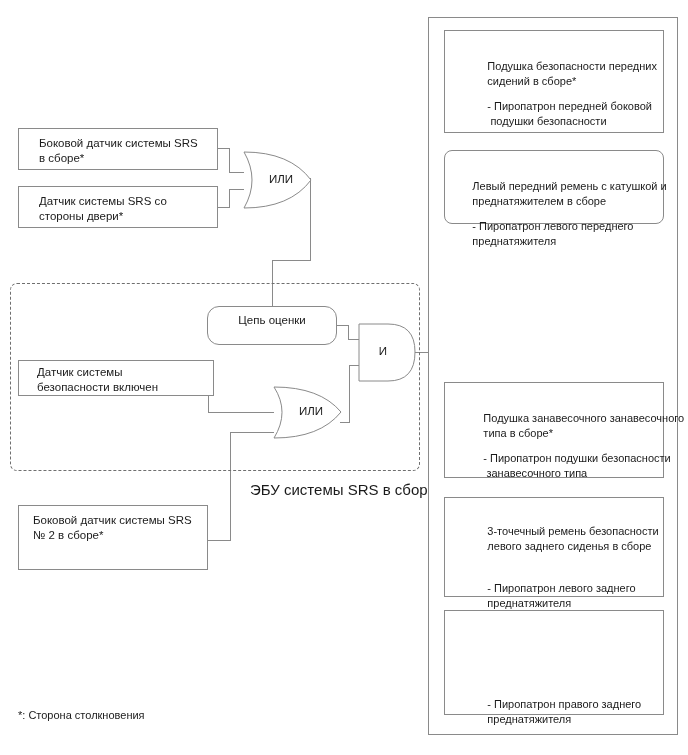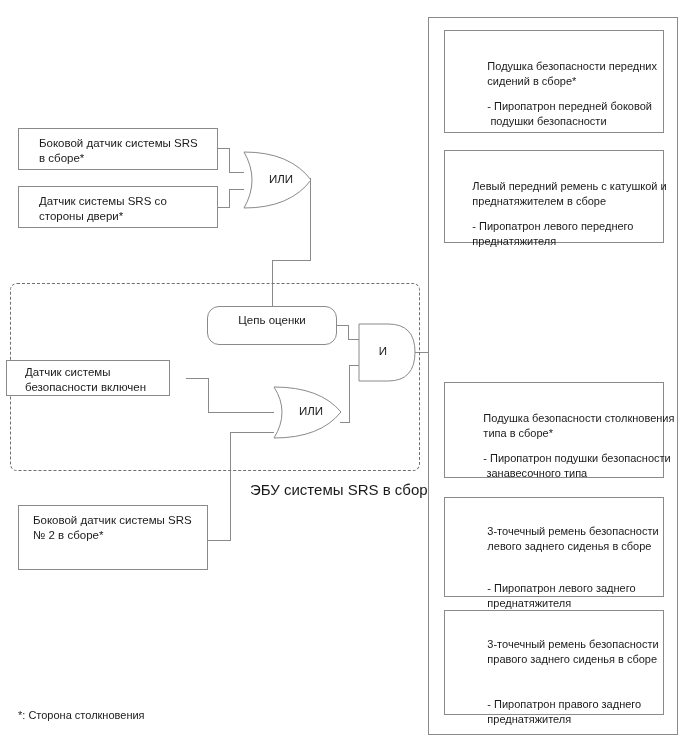--- a/index.html
+++ b/index.html
@@ -151,21 +151,21 @@
     </div>
   </div>
 
   <div class="node-box" style="left:18px; top:186px; width:200px; height:42px;">
     <div class="left-box-text">
       <span class="txt-line">Датчик системы SRS со</span>
       <span class="txt-line">стороны двери*</span>
     </div>
   </div>
 
-  <div class="node-box" style="left:6px; top:360px; width:164px; height:36px;">
+  <div class="node-box" style="left:18px; top:360px; width:196px; height:36px;">
     <div class="left-box-text" style="left:18px; top:4px;">
       <span class="txt-line">Датчик системы</span>
       <span class="txt-line">безопасности включен</span>
     </div>
   </div>
 
   <div class="node-box" style="left:18px; top:505px; width:190px; height:65px;">
     <div class="left-box-text" style="left:14px; top:7px;">
       <span class="txt-line">Боковой датчик системы SRS</span>
       <span class="txt-line">№ 2 в сборе*</span>
@@ -182,59 +182,55 @@
     <div class="ob-title" style="left:24px; top:12px;">
       <span class="txt-line">Подушка безопасности передних</span>
       <span class="txt-line">сидений в сборе*</span>
     </div>
     <div class="ob-item" style="left:24px; top:52px;">
       <span class="txt-line">- Пиропатрон передней боковой</span>
       <span class="txt-line"> подушки безопасности</span>
     </div>
   </div>
 
-  <div class="out-box" style="left:444px; top:150px; width:220px; height:93px;">
+  <div class="out-box" style="left:444px; top:150px; width:220px; height:74px;border-radius:8px;">
     <div class="ob-title" style="left:9px; top:12px;">
       <span class="txt-line">Левый передний ремень с катушкой и</span>
       <span class="txt-line">преднатяжителем в сборе</span>
     </div>
     <div class="ob-item" style="left:9px; top:52px;">
       <span class="txt-line">- Пиропатрон левого переднего</span>
       <span class="txt-line">преднатяжителя</span>
     </div>
   </div>
 
 
   <div class="out-box" style="left:444px; top:382px; width:220px; height:96px;">
     <div class="ob-title" style="left:20px; top:12px;">
-      <span class="txt-line">Подушка безопасности столкновения</span>
+      <span class="txt-line">Подушка занавесочного занавесочного</span>
       <span class="txt-line">типа в сборе*</span>
     </div>
     <div class="ob-item" style="left:20px; top:52px;">
       <span class="txt-line">- Пиропатрон подушки безопасности</span>
       <span class="txt-line"> занавесочного типа</span>
     </div>
   </div>
 
   <div class="out-box" style="left:444px; top:497px; width:220px; height:100px;">
     <div class="ob-title" style="left:24px; top:10px;">
       <span class="txt-line">3-точечный ремень безопасности</span>
       <span class="txt-line">левого заднего сиденья в сборе</span>
     </div>
     <div class="ob-item" style="left:24px; top:67px;">
       <span class="txt-line">- Пиропатрон левого заднего</span>
       <span class="txt-line">преднатяжителя</span>
     </div>
   </div>
 
   <div class="out-box" style="left:444px; top:610px; width:220px; height:105px;">
-    <div class="ob-title" style="left:24px; top:10px;">
-      <span class="txt-line">3-точечный ремень безопасности</span>
-      <span class="txt-line">правого заднего сиденья в сборе</span>
-    </div>
     <div class="ob-item" style="left:24px; top:70px;">
       <span class="txt-line">- Пиропатрон правого заднего</span>
       <span class="txt-line">преднатяжителя</span>
     </div>
   </div>
 
   <div class="footnote" style="left:18px; top:709px;">*: Сторона столкновения</div>
 
 </div>
 

